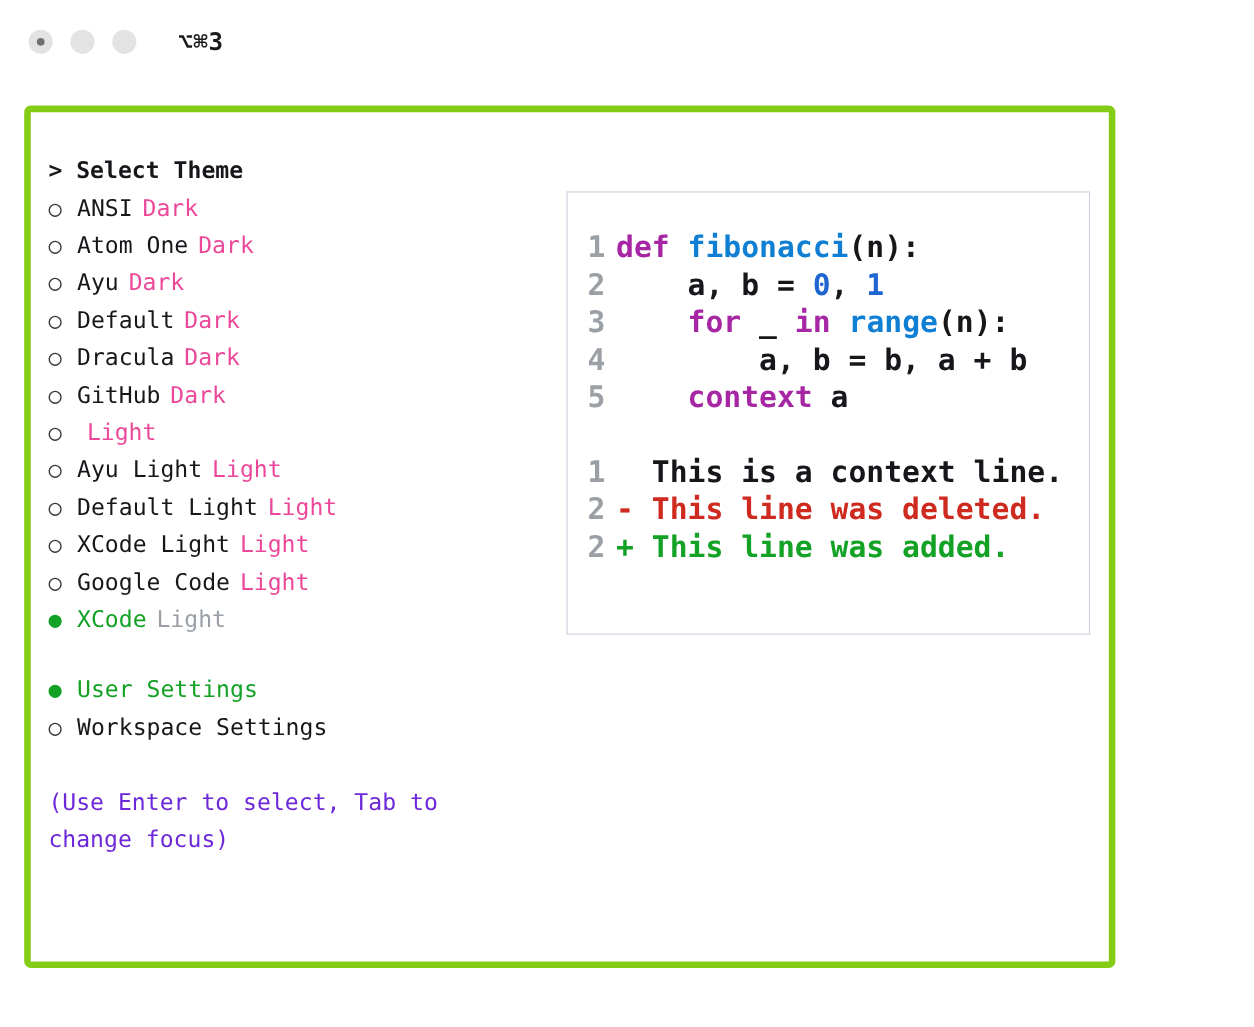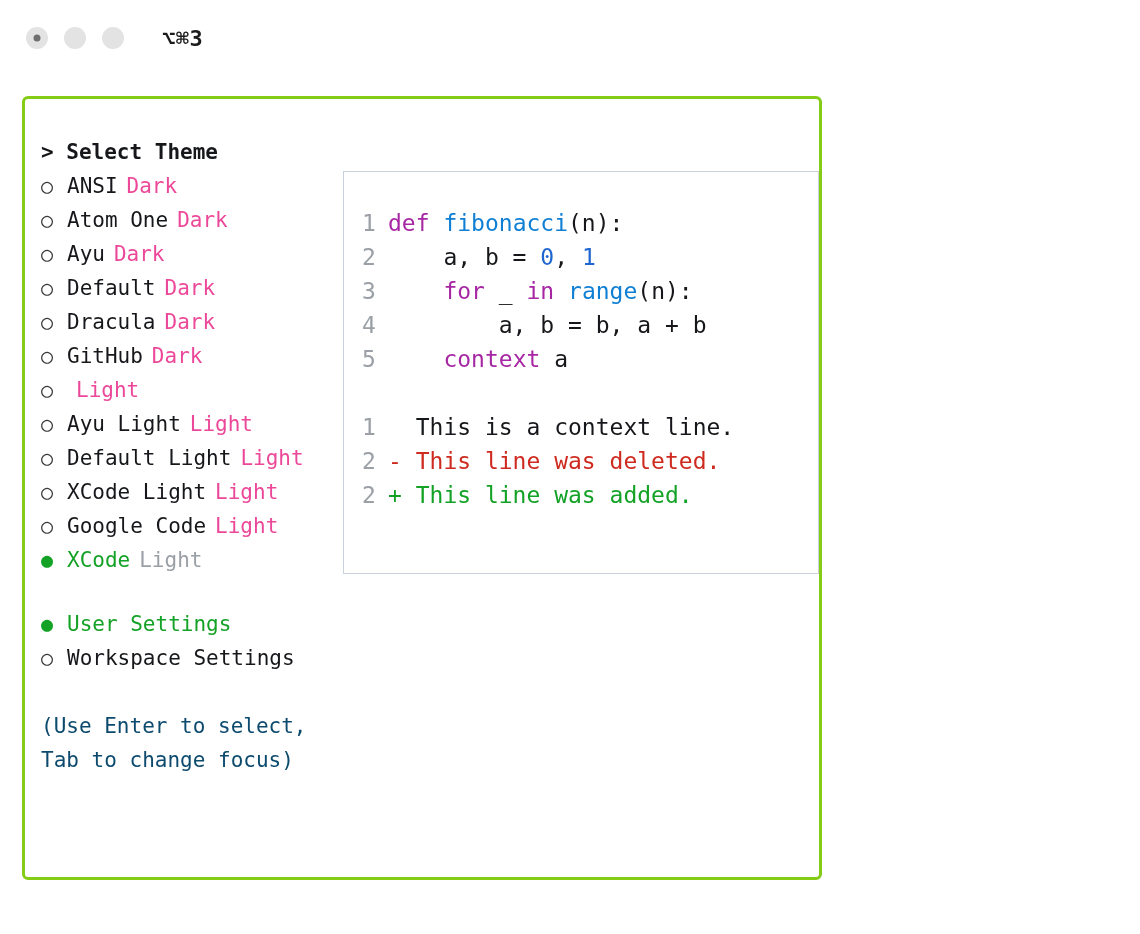--- a/index.html
+++ b/index.html
@@ -52,23 +52,23 @@
     font-size: 22px;
     font-weight: bold;
     color: #1b1b1b;
     letter-spacing: 0.5px;
   }
   
   .panel {
     position: absolute;
     left: 22px;
     top: 96px;
-    width: 800px;
+    width: 992px;
     height: 784px;
-    border: 3px solid #84cc16;
+    border: 6px solid #84cc16;
     border-radius: 6px;
     box-sizing: border-box;
     background: #ffffff;
   }
   .columns {
     display: flex;
     padding: 36px 0 0 0;
   }
   .left-col {
     width: 465px;
@@ -120,21 +120,21 @@
     color: #ec4899;
     margin-left: 9px;
   }
   .opt.selected .opt-variant {
     color: #9aa0a6;
   }
   .gap-s { height: 30px; }
   .gap-m { height: 34px; }
   .hint {
     font-size: 21px;
-    color: #0c4a6e;
+    color: #6d28d9;
     line-height: 34px;
     white-space: pre-wrap;
     max-width: 420px;
   }
   
   .preview-title {
     font-size: 21px;
     color: #16171a;
     line-height: 34px;
     white-space: pre;
@@ -142,23 +142,24 @@
   .preview-box {
     margin-top: 36px;
     width: 476px;
     height: 403px;
     border: 1px solid #c9d2dc;
     box-sizing: border-box;
     background: #ffffff;
     padding: 34px 0 0 18px;
   }
   .code-line {
-    font-size: 23px;
-    line-height: 34px;
-    white-space: pre;
+    font-size: 27px;
+    line-height: 34px;
+    white-space: pre;
+    font-weight: bold;
   }
   .ln {
     display: inline-block;
     width: 26px;
     color: #9aa0a6;
     text-align: left;
   }
   .kw    { color: #a626a4; }
   .fn    { color: #0f7fd4; }
   .num   { color: #1f66d0; }

